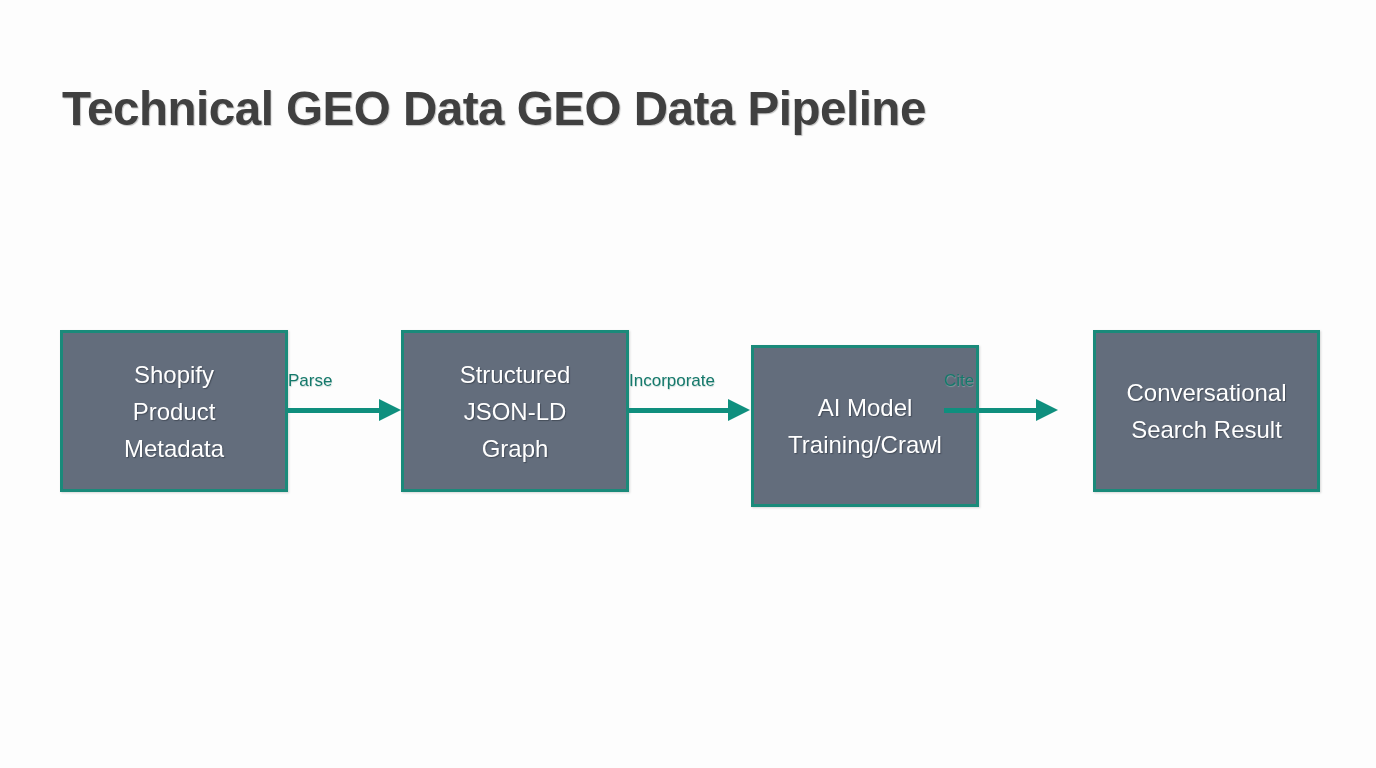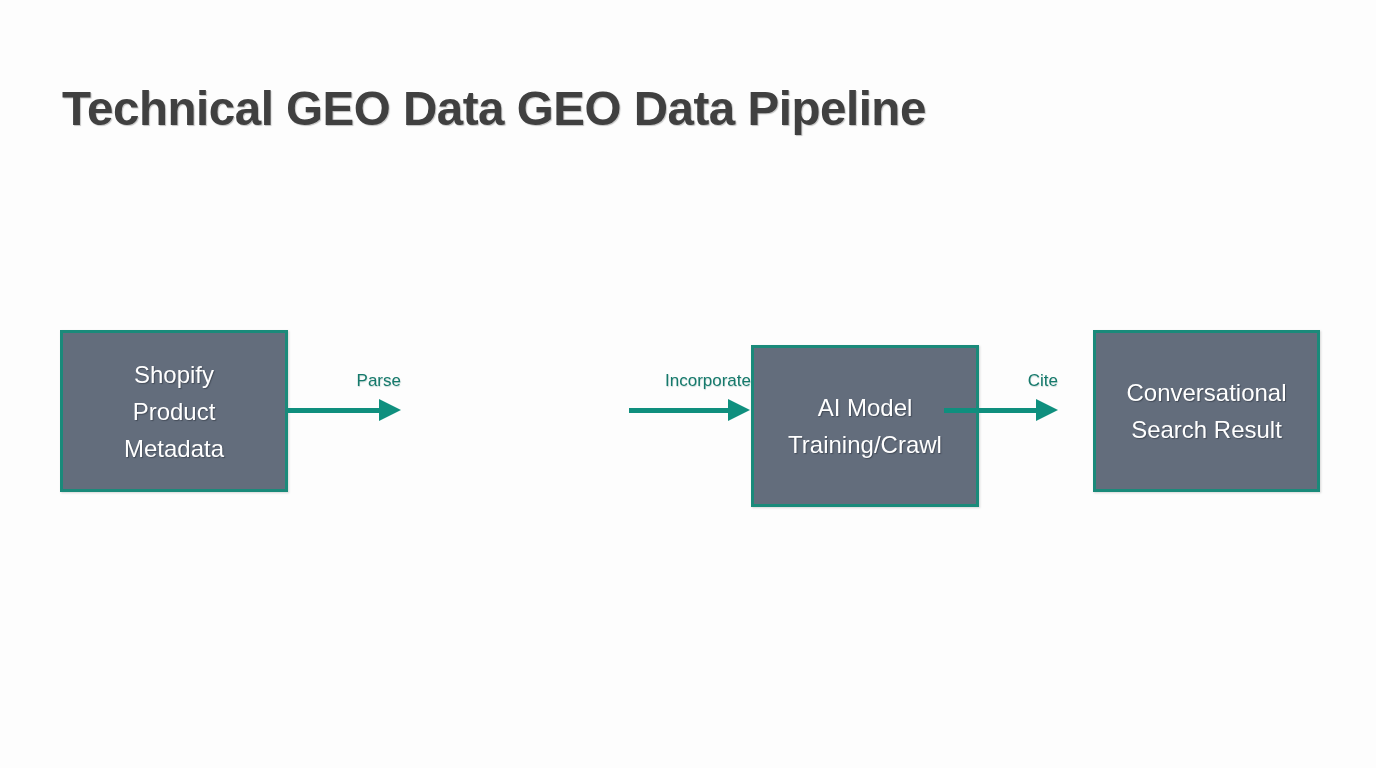--- a/index.html
+++ b/index.html
@@ -106,21 +106,21 @@
     border-left: 22px solid #0f8f7e;
   }
   .conn-1 .conn-head { left: 91px; }
   .conn-2 .conn-head { left: 99px; }
   .conn-3 .conn-head { left: 92px; }
 
   .conn-label {
     position: absolute;
     top: 41px;
     width: 100%;
-    text-align: right;
+    text-align: left;
     color: #15796b;
     font-size: 17px;
     white-space: nowrap;
     text-shadow: 0.5px 0.5px 1px rgba(160,190,185,0.55);
   }
 </style>
 </head>
 <body>
 
 <div id="canvas">
@@ -134,20 +134,25 @@
 Product
 Metadata</span>
     </div>
 
     <div class="connector conn-1">
       <span class="conn-label">Parse</span>
       <span class="conn-line"></span>
       <span class="conn-head"></span>
     </div>
 
+    <div class="node-box node-2">
+      <span class="node-label">Structured
+JSON-LD
+Graph</span>
+    </div>
 
     <div class="connector conn-2">
       <span class="conn-label">Incorporate</span>
       <span class="conn-line"></span>
       <span class="conn-head"></span>
     </div>
 
     <div class="node-box node-3">
       <span class="node-label">AI Model
 Training/Crawl</span>

